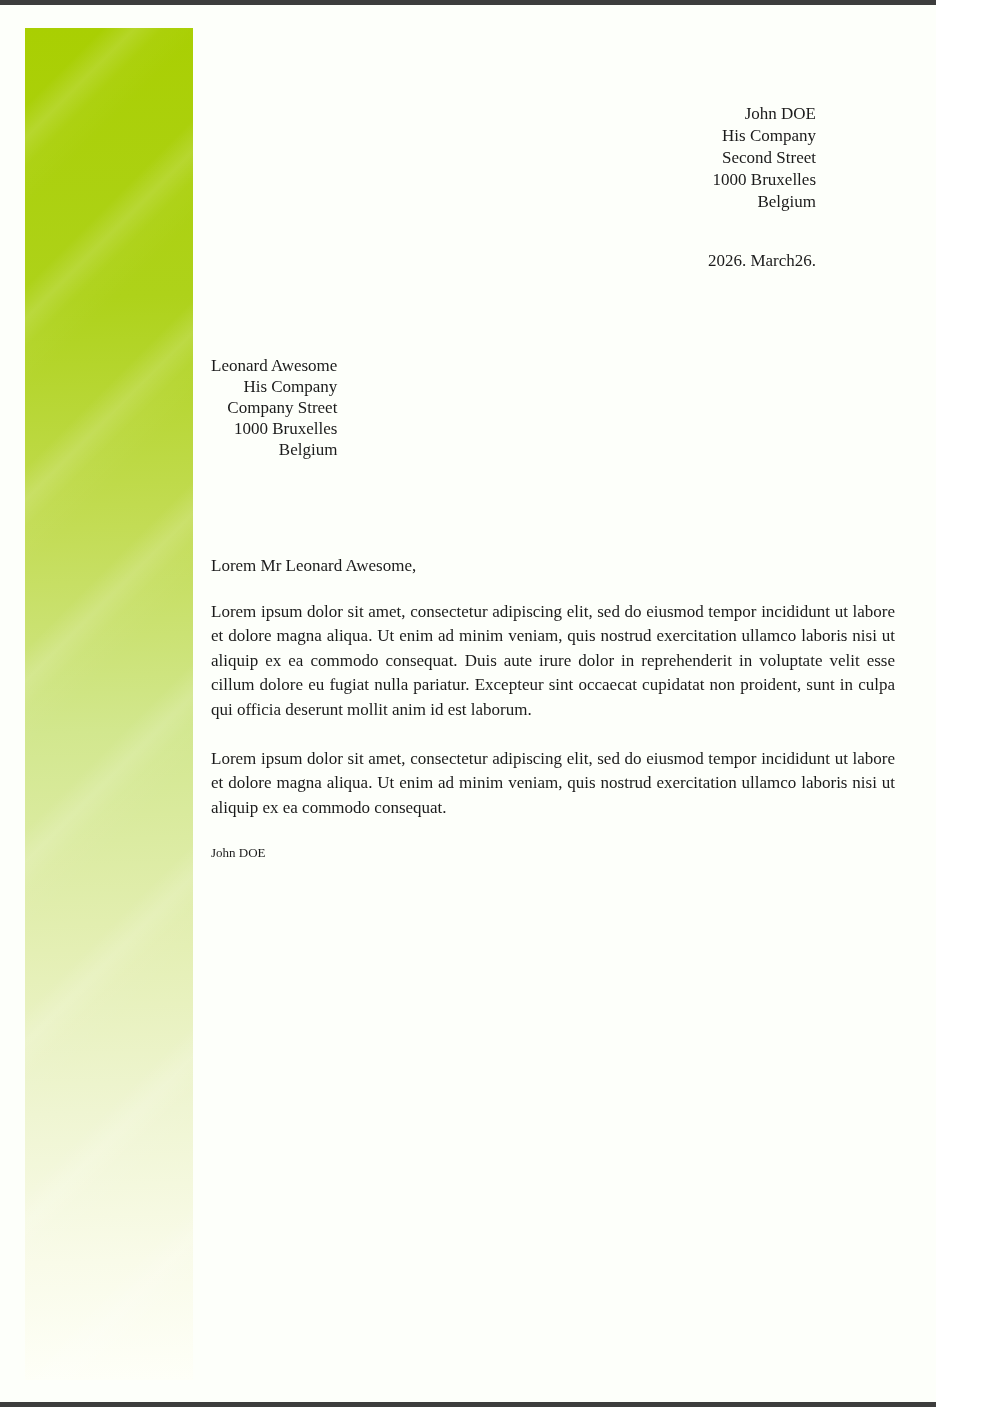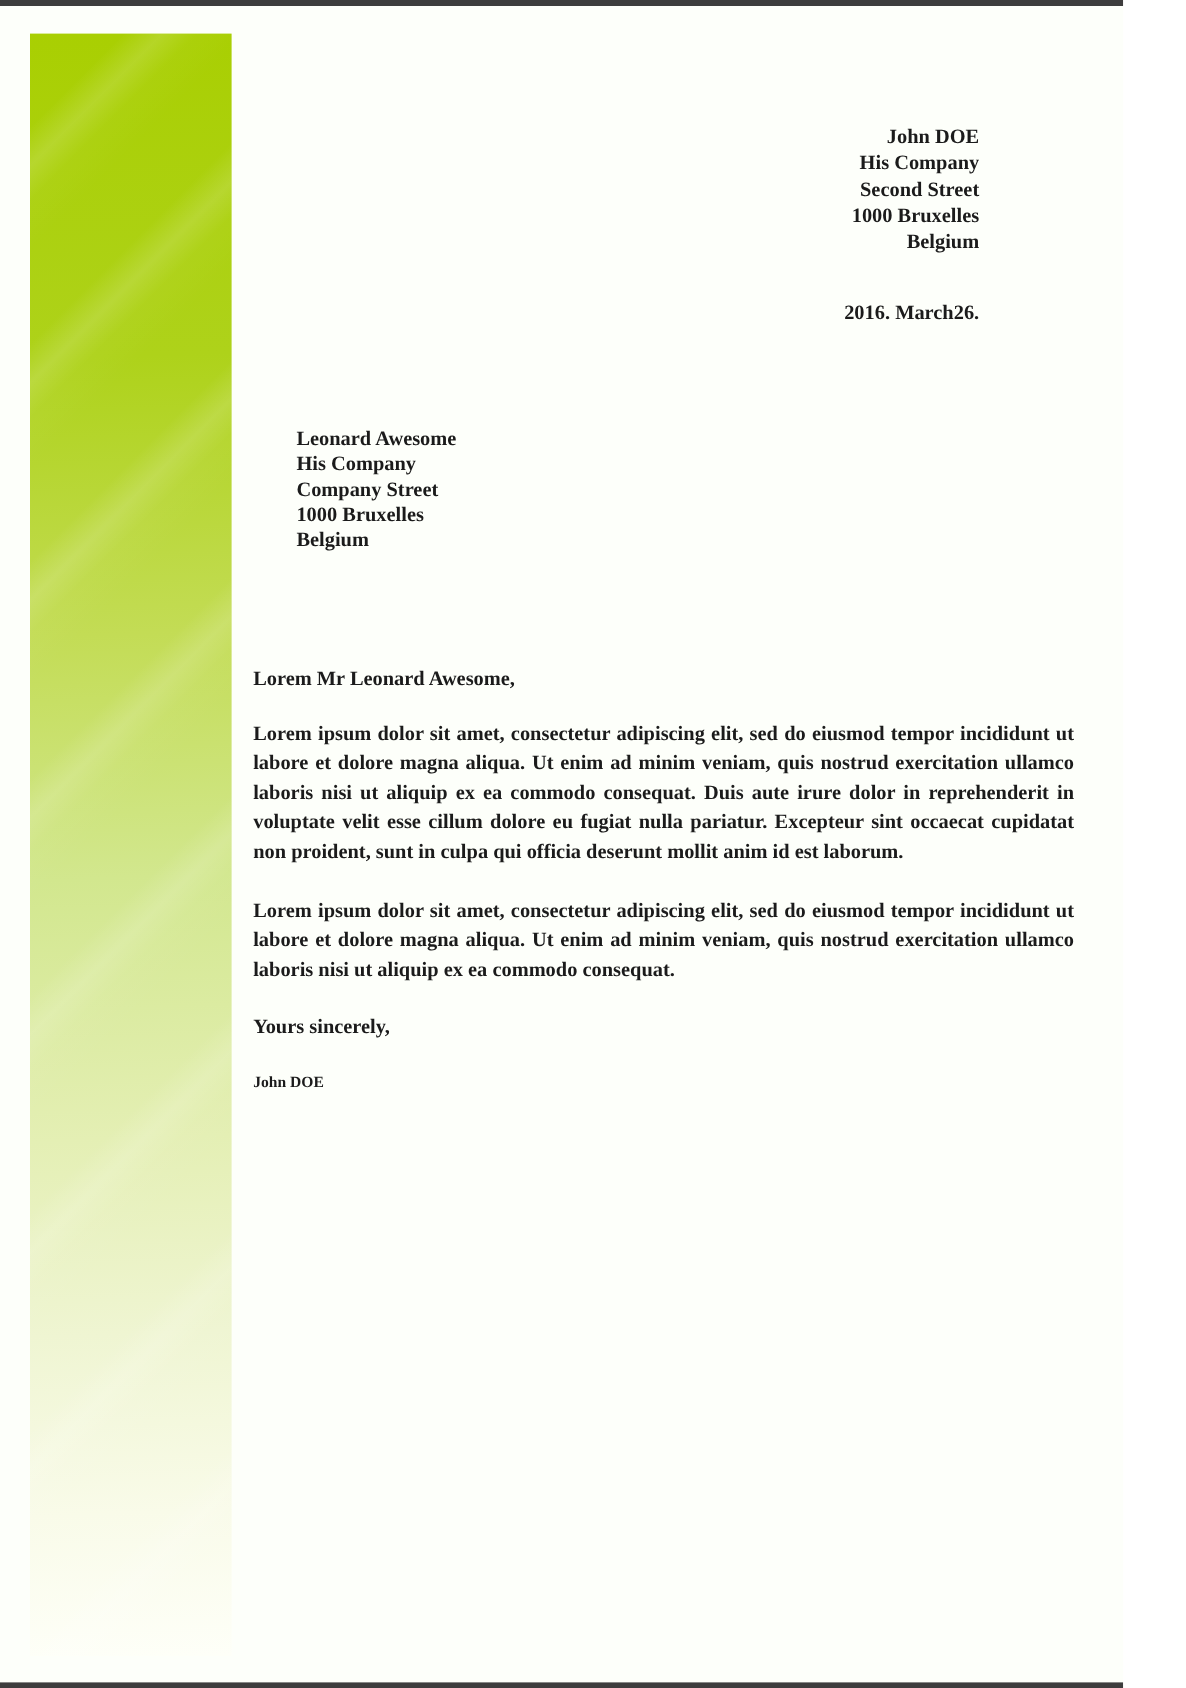--- a/index.html
+++ b/index.html
@@ -8,21 +8,20 @@
     background: #ffffff;
   }
   .page {
     position: relative;
     width: 936px;
     height: 1407px;
     background: var(--page-bg, #fdfffa);
     font-family: "Liberation Serif", "DejaVu Serif", serif;
     color: var(--text-color, #1b1b1b);
     overflow: hidden;
-    font-weight: bold;
   }
   .rule {
     position: absolute;
     left: 0;
     right: 0;
     height: 5px;
     background: var(--rule-color, #3d3d3d);
   }
   .rule.top { top: 0; }
   .rule.bottom { bottom: 0; }
@@ -64,24 +63,23 @@
     top: 250px;
     right: 120px;
     font-size: 17px;
     line-height: 22px;
     text-align: right;
   }
   .recipient-block {
     position: absolute;
     top: 355px;
     left: 211px;
-    text-align: left;
+    text-align: right;
     font-size: 17px;
     line-height: 21px;
-    margin-left: 36px;
   }
   .letter-body {
     position: absolute;
     top: 554px;
     left: 211px;
     width: 684px;
     font-size: 17px;
     line-height: 24.6px;
   }
   .letter-body p { margin: 0; }
@@ -101,33 +99,32 @@
   <div class="sidebar"></div>
 
   <div class="sender-block">
     <div>John DOE</div>
     <div>His Company</div>
     <div>Second Street</div>
     <div>1000 Bruxelles</div>
     <div>Belgium</div>
   </div>
 
-  <div class="date-line">2016. March26.</div>
+  <div class="date-line">2026. March26.</div>
 
   <div class="recipient-block">
     <div>Leonard Awesome</div>
     <div>His Company</div>
     <div>Company Street</div>
     <div>1000 Bruxelles</div>
     <div>Belgium</div>
   </div>
 
   <div class="letter-body">
     <p class="salutation">Lorem Mr Leonard Awesome,</p>
     <p class="paragraph">Lorem ipsum dolor sit amet, consectetur adipiscing elit, sed do eiusmod tempor incididunt ut labore et dolore magna aliqua. Ut enim ad minim veniam, quis nostrud exercitation ullamco laboris nisi ut aliquip ex ea commodo consequat. Duis aute irure dolor in reprehenderit in voluptate velit esse cillum dolore eu fugiat nulla pariatur. Excepteur sint occaecat cupidatat non proident, sunt in culpa qui officia deserunt mollit anim id est laborum.</p>
     <p class="paragraph">Lorem ipsum dolor sit amet, consectetur adipiscing elit, sed do eiusmod tempor incididunt ut labore et dolore magna aliqua. Ut enim ad minim veniam, quis nostrud exercitation ullamco laboris nisi ut aliquip ex ea commodo consequat.</p>
-    <p class="valediction">Yours sincerely,</p>
     <p class="signature">John DOE</p>
   </div>
 
   <div class="rule bottom"></div>
 
 </div>
 
 </body></html>

